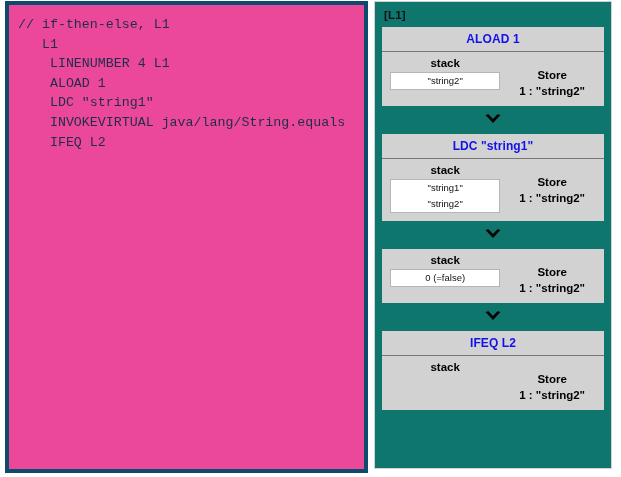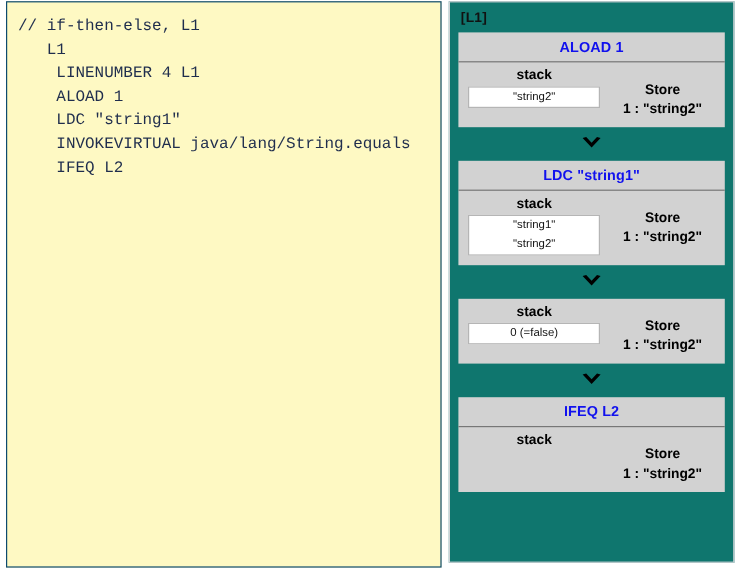--- a/index.html
+++ b/index.html
@@ -23,22 +23,22 @@
     display: flex;
     align-items: flex-start;
   }
 
   
   .code-panel {
     box-sizing: border-box;
     width: 363px;
     height: 472px;
     margin: 1px 0 0 5px;
-    border: 1px solid #0c4a6e;
-    background: #fef9c3;
+    border: 4px solid #0c4a6e;
+    background: #ec4899;
     padding: 10px 0 0 0;
   }
   .code-listing {
     font-family: "Liberation Mono", "DejaVu Sans Mono", monospace;
     font-size: 13.3px;
     line-height: 19.6px;
     color: #1f2d4d;
     white-space: pre;
     padding-left: 9px;
     margin: 0;

